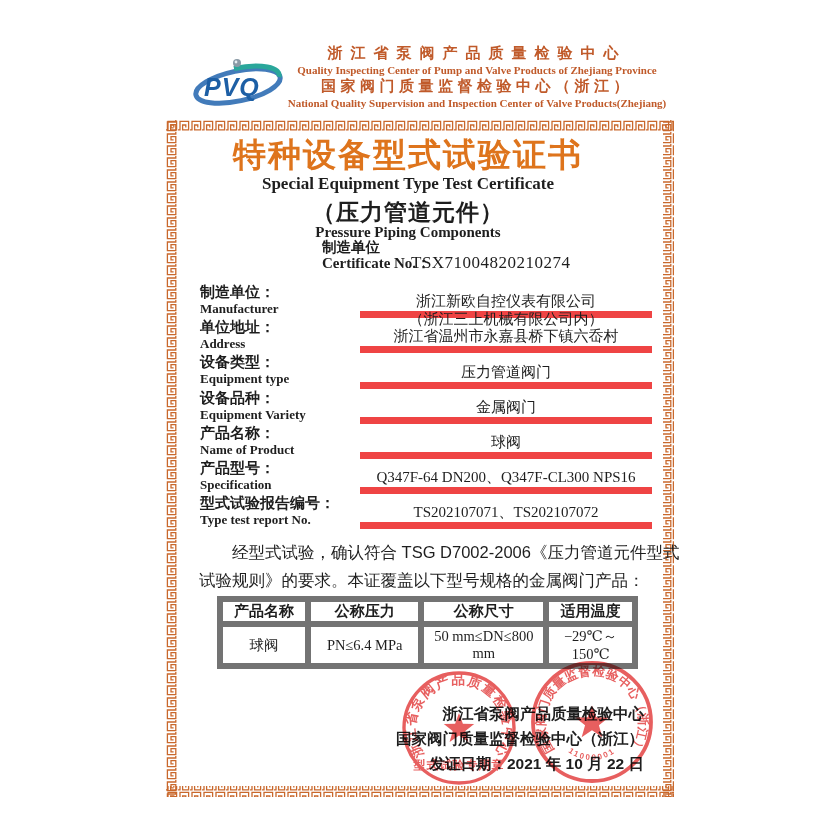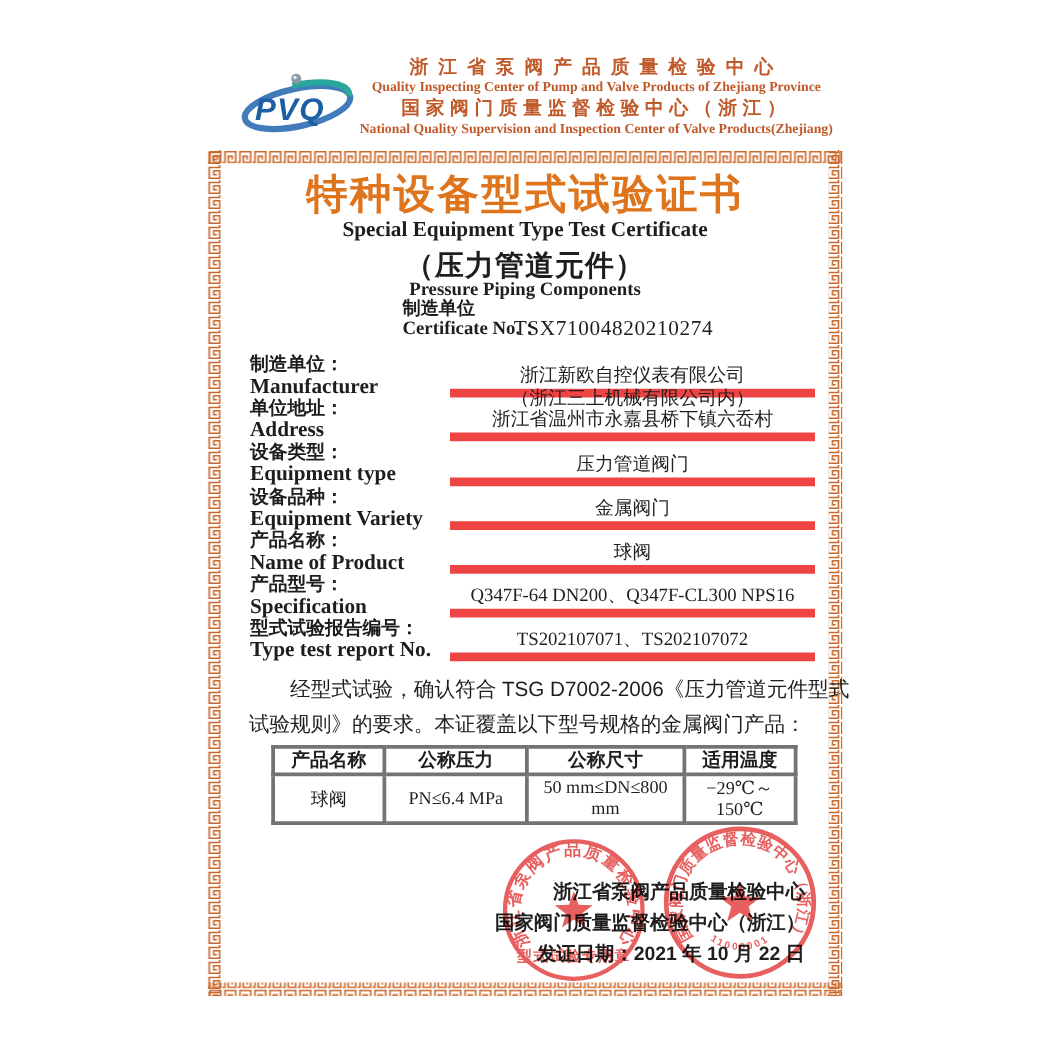--- a/index.html
+++ b/index.html
@@ -21,50 +21,50 @@
   #logo{left:190px;top:55px;width:96px;height:62px;}
   #org-block{left:284px;top:44px;width:386px;text-align:center;color:var(--accent);}
   .org-cn{font-size:15px;font-weight:700;letter-spacing:8px;white-space:nowrap;}
   .org-cn2{letter-spacing:4.5px;}
   .org-en{font-family:"Liberation Serif","DejaVu Serif",serif;font-size:11px;font-weight:700;white-space:nowrap;line-height:14px;}
 
   
   #frame{left:166px;top:120px;width:508px;height:677px;}
 
   
-  .centered{left:166px;width:508px;text-align:center;}
+  .centered{left:154px;width:508px;text-align:center;}
   #title-cn{top:133px;font-size:33px;font-weight:700;color:var(--title-orange);letter-spacing:2px;}
   #title-en{top:174px;font-size:17px;font-weight:700;}
   #subtitle-cn{top:197px;font-size:23px;font-weight:600;letter-spacing:1px;}
   #subtitle-en{top:224px;font-size:15px;font-weight:700;}
 
   
   #certno-labels{left:322px;top:239px;line-height:16px;}
   #certno-cn{font-size:14.5px;font-weight:700;}
   #certno-en{font-size:15px;font-weight:700;}
   #certno-value{left:411px;top:253px;font-size:17px;letter-spacing:.5px;}
 
   
   #fields{left:200px;top:283px;width:452px;}
   .frow{display:flex;height:35.2px;}
   .flabel{width:154px;text-align:left;display:flex;flex-direction:column;justify-content:flex-start;}
   .flabel .cn{font-size:15px;font-weight:600;line-height:17px;white-space:nowrap;}
-  .flabel .en{font-family:"Liberation Serif","DejaVu Serif",serif;font-size:17px;font-weight:600;line-height:17px;white-space:nowrap;}
+  .flabel .en{font-family:"Liberation Serif","DejaVu Serif",serif;font-size:13px;font-weight:600;line-height:17px;white-space:nowrap;}
   .fvalue{flex:1;margin-left:6px;border-bottom:7px solid #ef4444;text-align:center;
           display:flex;flex-direction:column;justify-content:flex-end;padding-bottom:1px;}
   .fvalue .v{font-size:15px;line-height:17px;white-space:nowrap;font-family:"Liberation Serif","DejaVu Serif",serif;}
 
   
   #statement{left:199px;top:538px;width:458px;font-size:16.5px;line-height:28px;font-weight:500;}
   #statement .l1{text-indent:2em;white-space:nowrap;}
   #statement .l2{white-space:nowrap;}
 
   
   #spec-table{left:217px;top:596px;width:421px;border-collapse:collapse;}
-  #spec-table td,#spec-table th{border:3px solid #737373;text-align:center;vertical-align:middle;}
+  #spec-table td,#spec-table th{border:6px solid #737373;text-align:center;vertical-align:middle;}
   #spec-table{border:2px solid #2a2a2a;}
   #spec-table th{height:22px;font-size:15px;font-weight:600;}
   #spec-table td{height:33px;font-size:14.5px;font-family:"Liberation Serif","DejaVu Serif",serif;}
   .c0{width:90px;}.c1{width:115px;}.c2{width:126px;}.c3{width:90px;}
 
   
   #footer{right:186px;top:701px;text-align:right;font-size:15.5px;font-weight:600;line-height:25px;}
 
   
   #stamps{left:0;top:0;width:830px;height:830px;color:var(--stamp-red);

